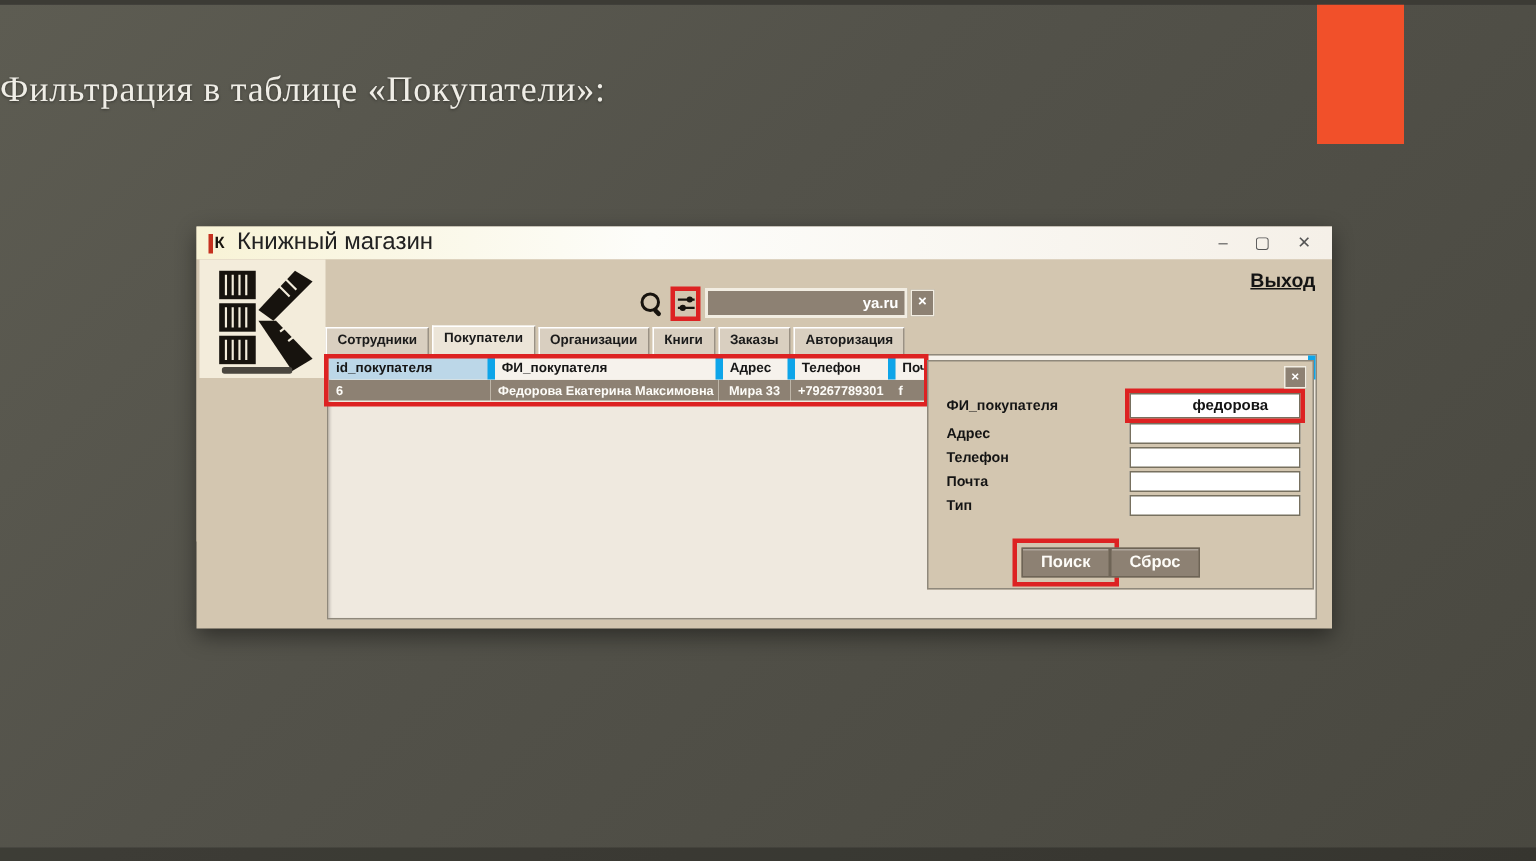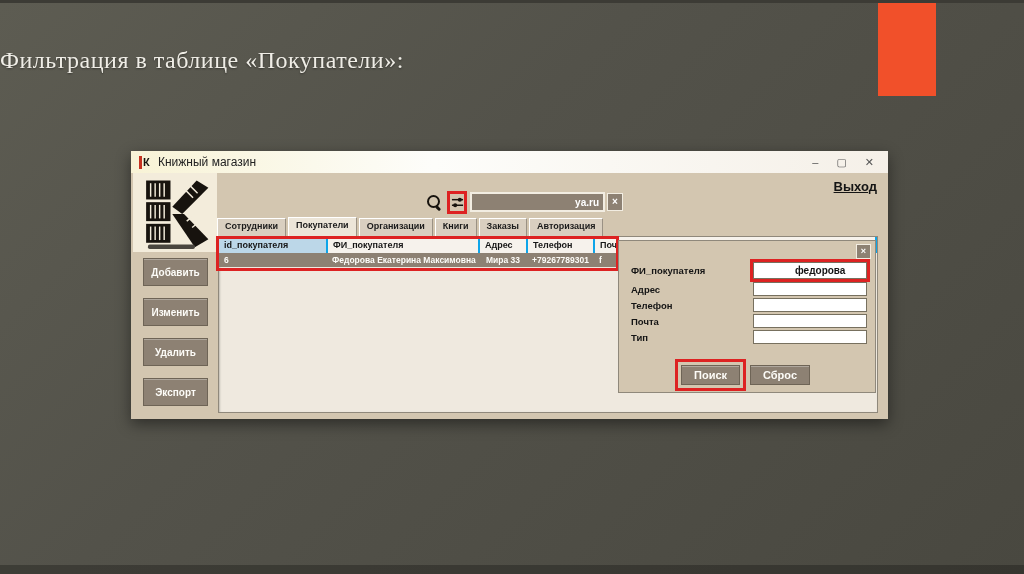--- a/index.html
+++ b/index.html
@@ -21,21 +21,21 @@
   }
   
   .app-window { position:absolute; left:131px; top:148px; width:757px; height:268px;
     box-shadow:0 5px 14px rgba(0,0,0,.45); background:#d3c6b0; }
   .titlebar { position:relative; height:22px;
     background:linear-gradient(90deg,#f8f3d6 0%,#fdfdfa 40%,#f5f0e8 100%);
     display:flex; align-items:center; padding:0 8px; }
   .app-icon { width:13px; height:13px; margin-right:6px; display:inline-block;
     font-weight:bold; font-size:11px; line-height:13px; color:#17130e;
     border-left:3px solid #c5311f; padding-left:1px; }
-  .title-text { font-size:12px; color:#222; }
+  .title-text { font-size:16px; color:#222; }
   .win-controls { margin-left:auto; display:flex; gap:18px; margin-right:6px; }
   .win-controls span { font-size:11px; color:#555; cursor:default; line-height:22px; }
   .window-body { position:relative; height:188px; background:#d3c6b0; }
   
   .logo-box { position:absolute; left:2px; top:0; width:84px; height:79px;
     background:#f3ecdb; display:flex; align-items:center; justify-content:center; }
   
   .exit-link { position:absolute; top:6px; right:11px; font-size:13px; font-weight:bold;
     color:#141414; text-decoration:underline; cursor:pointer; }
   
@@ -64,21 +64,21 @@
   .sidebar { position:absolute; left:12px; top:85px; display:flex; flex-direction:column; gap:12px; }
   .side-btn { width:65px; height:28px; background:#8d8173; color:#fdfcf8;
     font-weight:bold; font-size:10px; border:1px solid #6e6456;
     box-shadow:inset 0 1px 0 rgba(255,255,255,.3); cursor:pointer;
     font-family:"Liberation Sans",sans-serif; }
   
   .content-panel { position:absolute; left:87px; top:63px; width:660px; height:177px;
     background:#efe9df; border:1px solid #8f887b; box-shadow:inset 1px 1px 2px rgba(0,0,0,.2); }
   .data-table { width:100%; border-collapse:collapse; table-layout:fixed; }
   .data-table th { background:#f6f2ec; color:#161616; font-size:9px; font-weight:bold;
-    text-align:left; height:16px; padding:0 0 0 5px; border-right:2px solid #0ea5e9;
+    text-align:left; height:16px; padding:0 0 0 5px; border-right:5px solid #0ea5e9;
     overflow:hidden; white-space:nowrap; }
   .data-table th.sel { background:#bcd7e8; }
   .data-table th:nth-child(1){ width:108px; }
   .data-table th:nth-child(2){ width:152px; }
   .data-table th:nth-child(3){ width:48px; }
   .data-table th:nth-child(4){ width:67px; }
   .data-row td { background:#8d8173; color:#fdfcf8; font-size:8.5px; font-weight:bold;
     height:14px; padding:0 0 0 5px; overflow:hidden; white-space:nowrap; }
   .data-row td:nth-child(3), .data-row td:nth-child(4) { text-align:center; padding:0; }
   .table-highlight { position:absolute; left:-3px; top:-1px; width:403px; height:35px;
@@ -91,21 +91,21 @@
     font-weight:bold; line-height:11px; cursor:pointer; }
   .f-row { display:flex; align-items:center; margin-bottom:2px; height:14px; }
   .f-row:first-child { height:18px; margin-bottom:3px; }
   .f-label { flex:1; font-size:9.5px; font-weight:bold; color:#141414; white-space:nowrap; }
   .f-input-wrap { width:114px; display:flex; }
   .f-input { width:100%; height:14px; border:1px solid #77705f; background:#fff;
     font-size:10px; font-weight:bold; color:#141414; padding:0 3px; outline:none;
     font-family:"Liberation Sans",sans-serif; }
   .f-input-wrap.hl { outline:3px solid #dd2222; outline-offset:0; }
   .f-input-wrap.hl .f-input { height:17px;padding-left:41px; }
-  .panel-buttons { position:absolute; left:62px; bottom:7px; display:flex; gap:10px; align-items:center; }
+  .panel-buttons { position:absolute; left:62px; bottom:7px; display:flex; align-items:center; }
   .p-btn { height:20px; padding:0 12px; background:#8d8173; color:#fdfcf8;
     font-weight:bold; font-size:11px; border:1px solid #6e6456;
     box-shadow:inset 0 1px 0 rgba(255,255,255,.3); cursor:pointer;
     font-family:"Liberation Sans",sans-serif; }
   .hl-btn { outline:3px solid #dd2222; outline-offset:3px; }
 </style>
 </head>
 <body>
 
 <div class="slide">
@@ -175,26 +175,20 @@
 
       <div class="tabs">
           <div class="tab">Сотрудники</div>
           <div class="tab active">Покупатели</div>
           <div class="tab">Организации</div>
           <div class="tab">Книги</div>
           <div class="tab">Заказы</div>
           <div class="tab">Авторизация</div>
         </div>
 
-      <div class="sidebar">
-          <button class="side-btn">Добавить</button>
-          <button class="side-btn">Изменить</button>
-          <button class="side-btn">Удалить</button>
-          <button class="side-btn">Экспорт</button>
-        </div>
 
       <div class="content-panel">
         <table class="data-table">
           <thead>
               <tr>
                 <th class="sel">id_покупателя</th>
                 <th>ФИ_покупателя</th>
                 <th>Адрес</th>
                 <th>Телефон</th>
                 <th>Почта</th>

